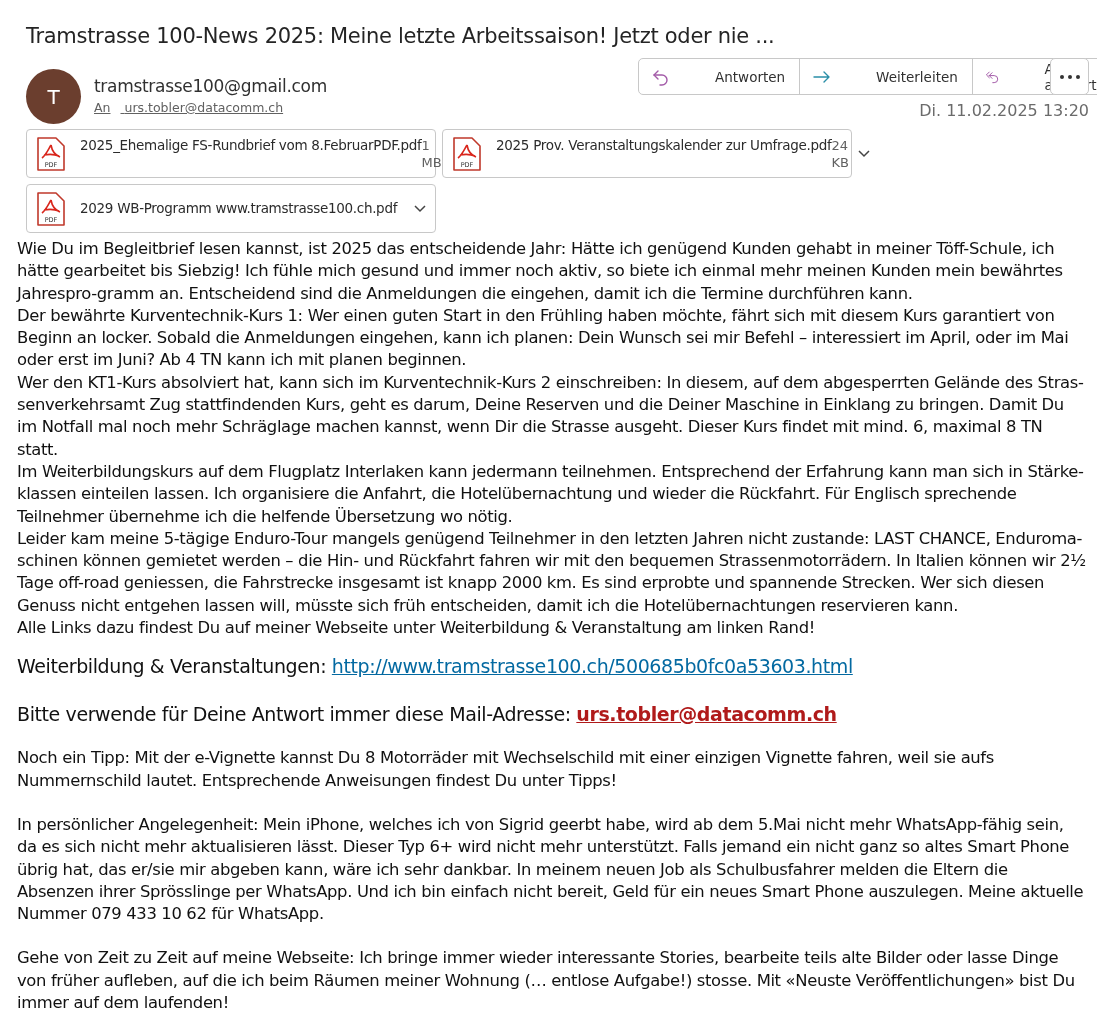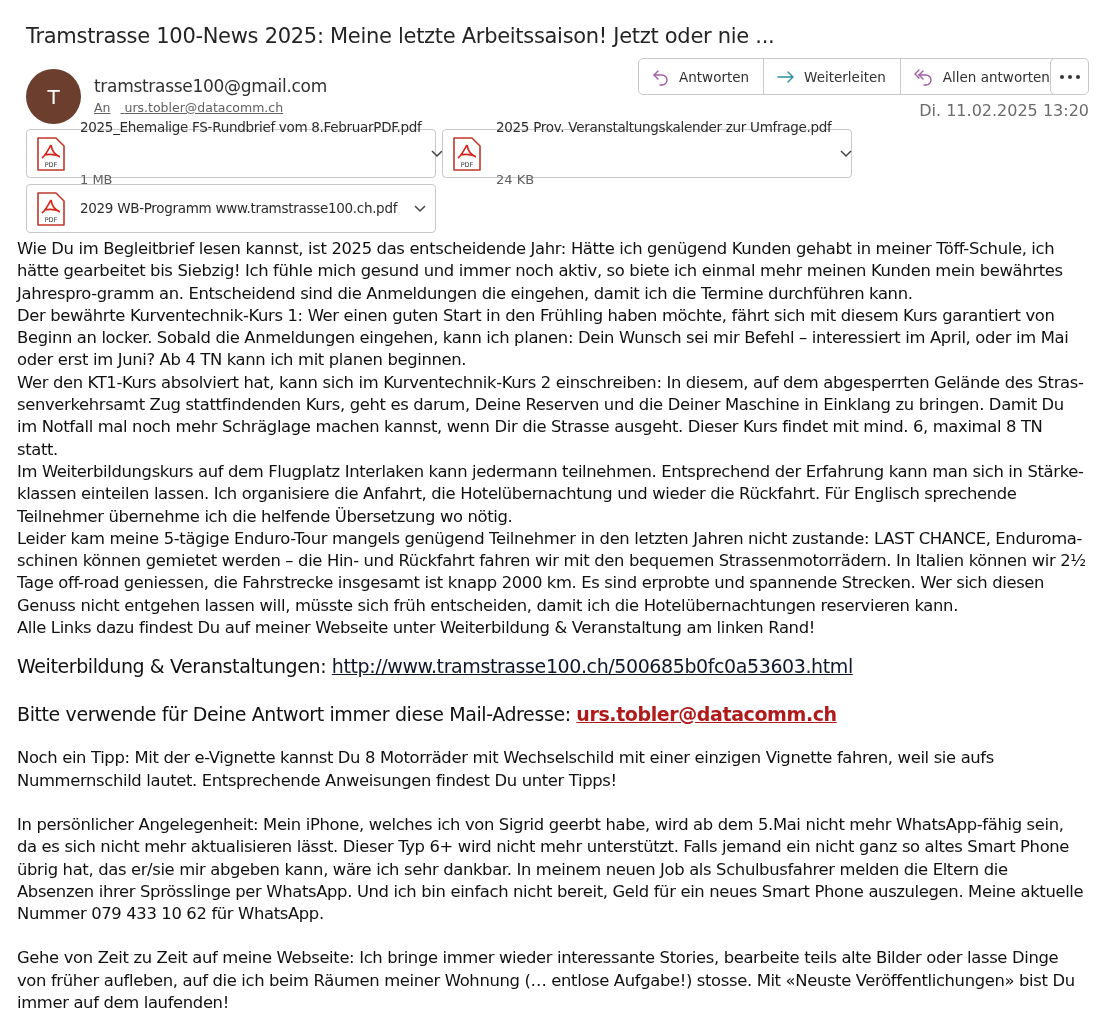--- a/index.html
+++ b/index.html
@@ -30,51 +30,52 @@
   }
   .recipient-row .to-label { margin-right: 10px; }
   .actions {
     position: absolute; left: 638px; top: 58px; height: 37px;
     display: flex; border: 1px solid #c8c8c8; border-radius: 5px; background: #fff;
   }
   .action-btn {
     display: flex; align-items: center; padding: 0 14px 0 12px; font-size: 13.5px;
     color: #303030; border-right: 1px solid #c8c8c8; cursor: pointer;
     font-family: "DejaVu Sans", sans-serif;
+    gap: 36px;
   }
   .action-btn:last-child { border-right: none; }
   .action-btn svg { margin-right: 8px; }
   .more-btn {
     position: absolute; left: 1050px; top: 58px; width: 39px; height: 37px;
     border: 1px solid #c8c8c8; border-radius: 5px; display: flex;
     align-items: center; justify-content: center; background: #fff; cursor: pointer;
   }
   .more-btn span { display: inline-block; width: 4px; height: 4px; border-radius: 50%; background: #333; margin: 0 2px; }
   .date {
     position: absolute; right: 8px; top: 101px; font-size: 16px; color: #6b6b6b;
     font-family: "DejaVu Sans", sans-serif;
   }
   .attachment {
     position: absolute; height: 49px; border: 1px solid #c8c8c8; border-radius: 4px;
     background: #fff; display: flex; align-items: center; cursor: pointer;
   }
   .attachment .pdf-icon { margin-left: 9px; margin-right: 14px; flex: none; }
-  .attachment .meta { flex: 1; display: flex; flex-direction: column; line-height: 17px; gap: 35px; }
+  .attachment .meta { flex: 1; display: flex; flex-direction: row; line-height: 17px; }
   .attachment .fname { font-size: 13.5px; color: #2b2b2b; white-space: nowrap; font-family: "DejaVu Sans", sans-serif; letter-spacing: -0.3px; }
   .attachment .fsize { font-size: 13px; color: #616161; font-family: "DejaVu Sans", sans-serif; }
   .attachment .chev { flex: none; width: 30px; display: flex; justify-content: center; }
   .body {
     position: absolute; left: 17px; top: 238px; width: 1070px;
     font-size: 16.4px; line-height: 22.3px; color: #111;
     font-family: "DejaVu Sans", sans-serif; letter-spacing: -0.35px;
   }
   .body p { margin: 0; }
   .body .gap { height: 22px; }
   .body .big { font-size: 19px; line-height: 26px; letter-spacing: -0.4px; }
-  .link-teal { color: #0f172a; text-decoration: underline; text-align: right; }
+  .link-teal { color: #0369a1; text-decoration: underline; text-align: right; }
   .link-red { color: #b01a1a; text-decoration: underline; font-weight: bold; }
 </style>
 </head>
 <body>
 
 <div class="subject">Tramstrasse 100-News 2025: Meine letzte Arbeitssaison! Jetzt oder nie ...</div>
 
 <div class="avatar">
   <span>T</span>
 </div>

